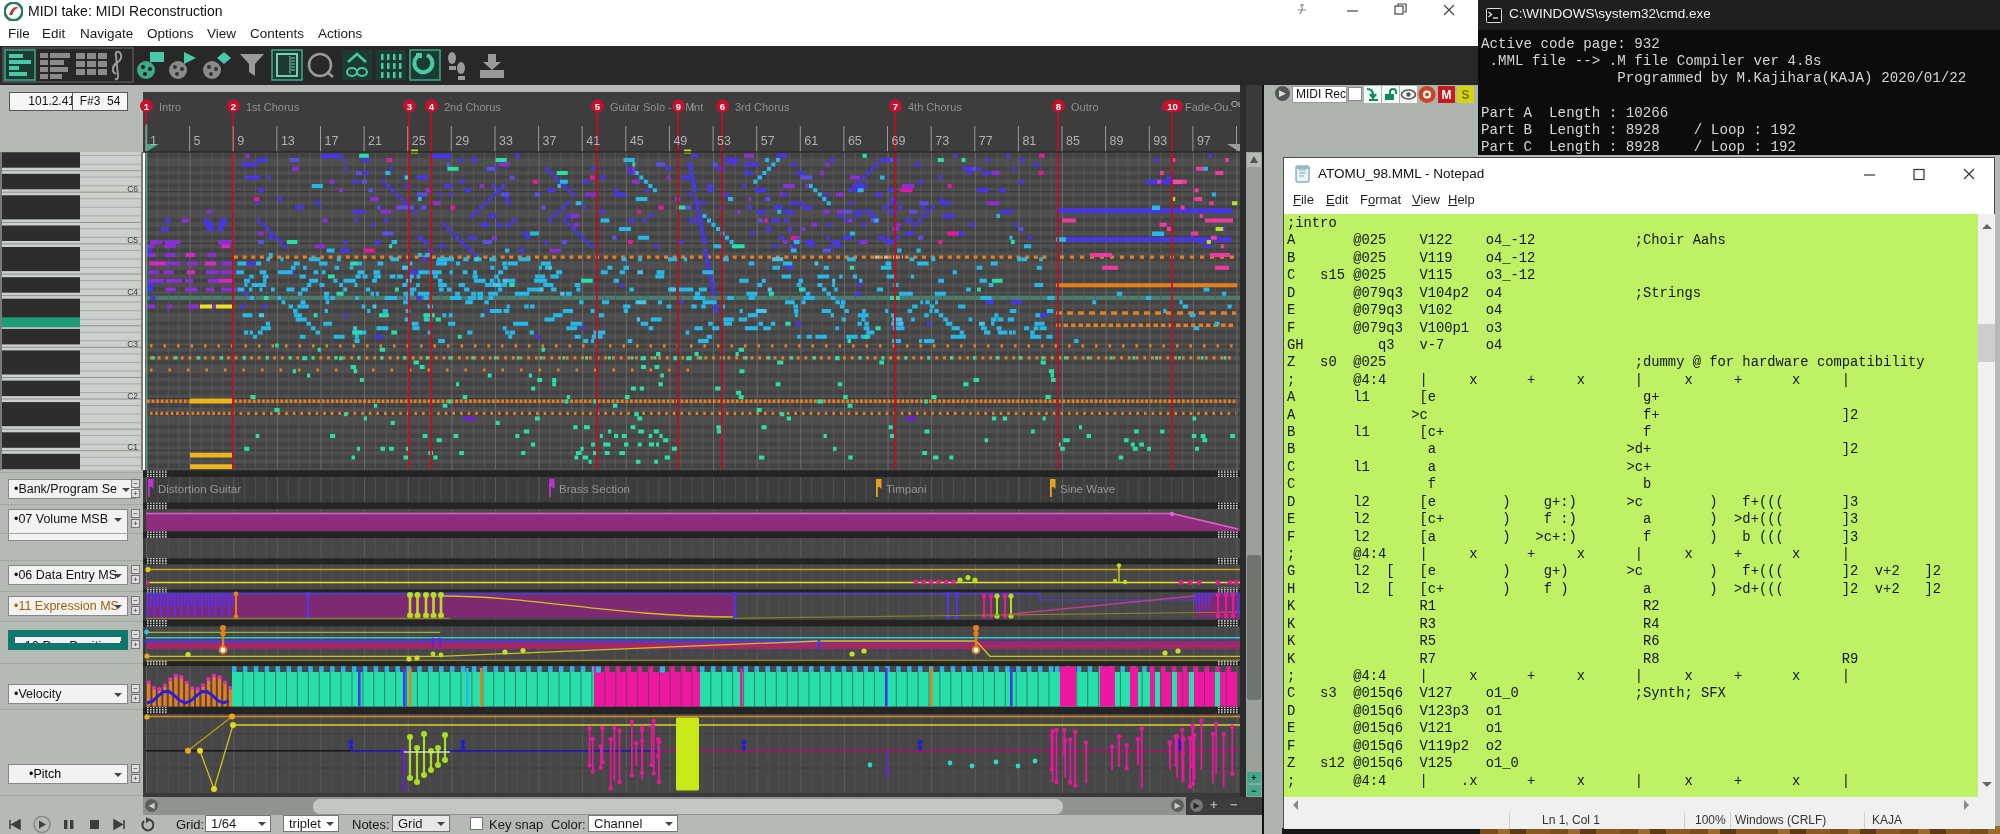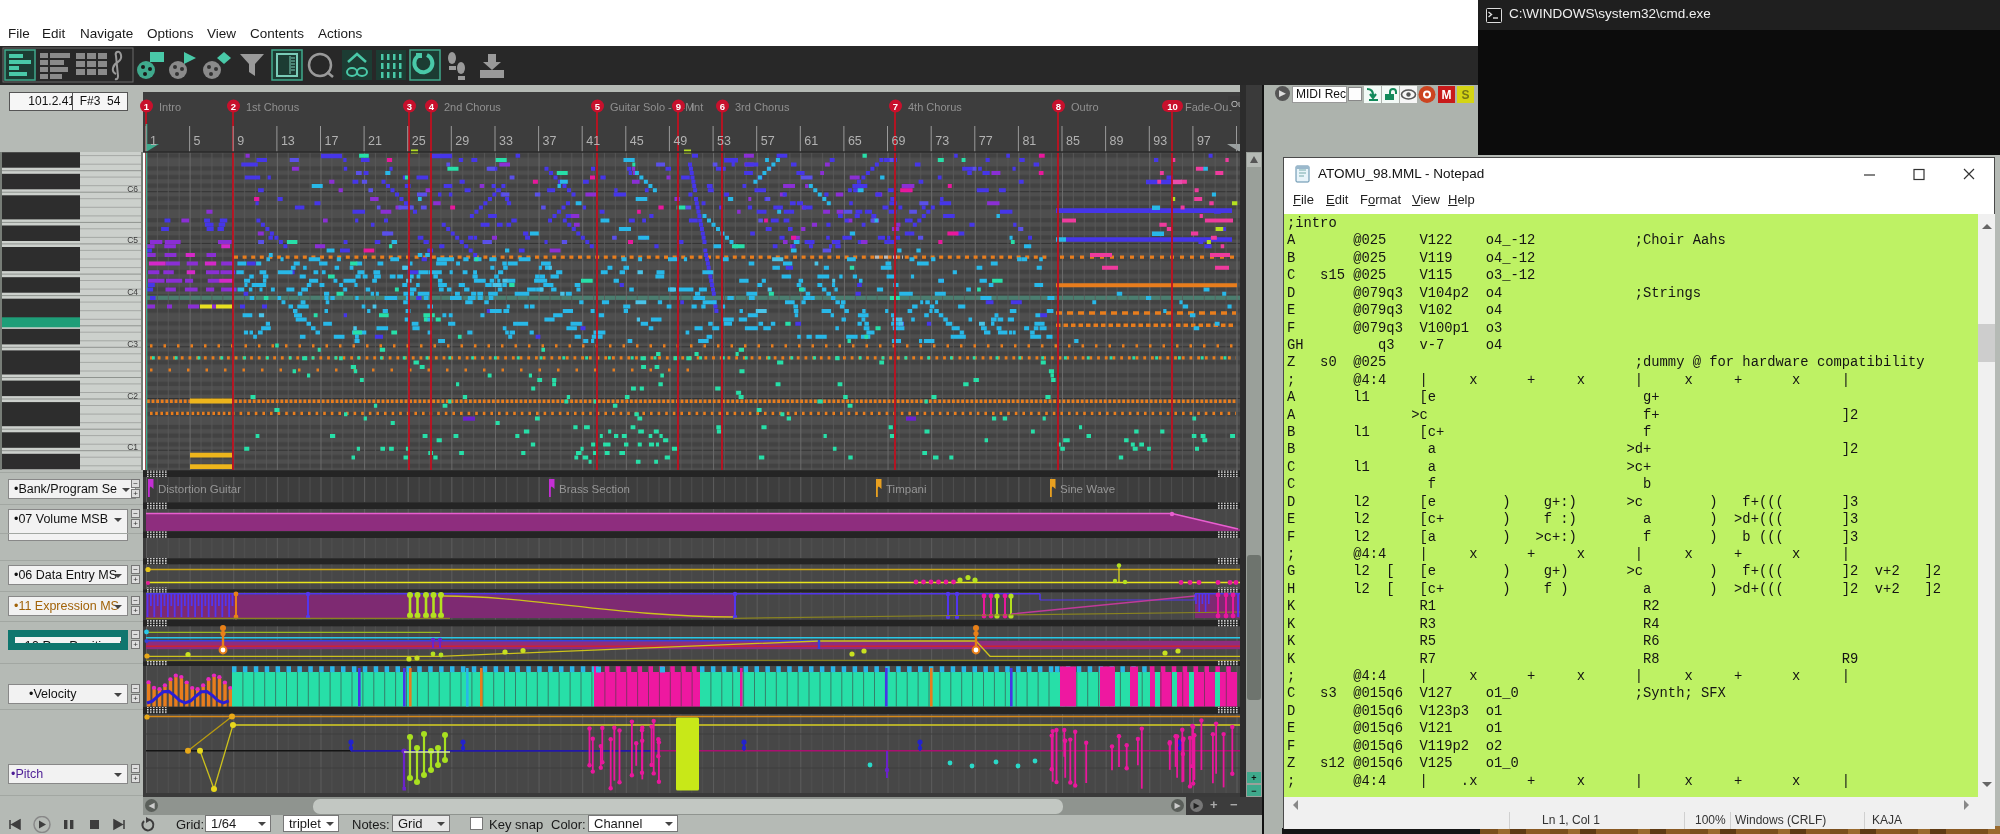--- a/index.html
+++ b/index.html
@@ -1,19 +1,35 @@
 <!DOCTYPE html>
 <html><head><meta charset="utf-8"><style>
 *{margin:0;padding:0;box-sizing:border-box}
 body{width:2000px;height:834px;overflow:hidden;position:relative;font-family:"Liberation Sans",sans-serif;background:#b5bab5}
 .abs{position:absolute}
 </style></head><body>
 
 <div class="abs" style="left:0;top:0;width:1478px;height:834px;background:#fff">
 
+  <div class="abs" style="left:0;top:0;width:1478px;height:22px;background:#fff">
+    <svg class="abs" style="left:4px;top:2px" width="19" height="19" viewBox="0 0 19 19">
+      <circle cx="9.5" cy="9.5" r="8.8" fill="#fff" stroke="#2a7d62" stroke-width="2.6"></circle>
+      <path d="M5 13 Q 9 2 15 6 Q 10 6 8.5 13 Z" fill="#c0392b"></path>
+    </svg>
+    <span class="abs" style="left:28px;top:3px;font-size:14px;color:#111">MIDI take: MIDI Reconstruction</span>
+    <svg class="abs" style="left:1294px;top:2px" width="170" height="17" viewBox="0 0 170 17">
+      <g stroke="#444" stroke-width="1.2" fill="none">
+        <path d="M8 2 v6 M4 8 h8 M8 8 l-2 4 M6 3 h4" stroke="#888"></path>
+        <path d="M53 9 h11"></path>
+        <rect x="101" y="4" width="8" height="8"></rect>
+          <path d="M104 4 v-2 h8 v8 h-2"></path>
+        <path d="M150 3 l10 10 M160 3 l-10 10"></path>
+      </g>
+    </svg>
+  </div>
 
   <div class="abs" style="left:0;top:22px;width:1478px;height:24px;background:#fff;font-size:13.5px;color:#1a1a1a">
     <span class="abs" style="left:8px;top:4px">File</span>
     <span class="abs" style="left:42px;top:4px">Edit</span>
     <span class="abs" style="left:80px;top:4px">Navigate</span>
     <span class="abs" style="left:147px;top:4px">Options</span>
     <span class="abs" style="left:207px;top:4px">View</span>
     <span class="abs" style="left:250px;top:4px">Contents</span>
     <span class="abs" style="left:318px;top:4px">Actions</span>
   </div>
@@ -785,24 +801,24 @@
 <div class="abs" style="left:131px;top:519px;width:9px;height:9px;background:#ddd;border:1px solid #777;font-size:8px;line-height:7px;text-align:center;color:#333">+</div>
     <div class="abs" style="left:8px;top:565px;width:120px;height:20px;background:#f2f2f2;border:1px solid #888;font-size:12.5px;color:#111;line-height:18px;padding-left:5px;white-space:nowrap;overflow:hidden">•06 Data Entry MS<i style="position:absolute;right:5px;top:8px;border:4px solid transparent;border-top-color:#444"></i></div>
 <div class="abs" style="left:131px;top:565px;width:9px;height:9px;background:#ddd;border:1px solid #777;font-size:8px;line-height:7px;text-align:center;color:#333">−</div>
 <div class="abs" style="left:131px;top:575px;width:9px;height:9px;background:#ddd;border:1px solid #777;font-size:8px;line-height:7px;text-align:center;color:#333">+</div>
     <div class="abs" style="left:8px;top:596px;width:120px;height:20px;background:#f2f2f2;border:1px solid #888;font-size:12.5px;color:#a16207;line-height:18px;padding-left:5px;white-space:nowrap;overflow:hidden">•11 Expression MS<i style="position:absolute;right:5px;top:8px;border:4px solid transparent;border-top-color:#444"></i></div>
 <div class="abs" style="left:131px;top:596px;width:9px;height:9px;background:#ddd;border:1px solid #777;font-size:8px;line-height:7px;text-align:center;color:#333">−</div>
 <div class="abs" style="left:131px;top:606px;width:9px;height:9px;background:#ddd;border:1px solid #777;font-size:8px;line-height:7px;text-align:center;color:#333">+</div>
     <div class="abs" style="left:8px;top:630px;width:120px;height:20px;background:#f2f2f2;border:7px solid #0f766e;font-size:13px;color:#111;line-height:18px;padding-left:5px;white-space:nowrap;overflow:hidden">•10 Pan Position M<i style="position:absolute;right:5px;top:8px;border:4px solid transparent;border-top-color:#444"></i></div>
 <div class="abs" style="left:131px;top:630px;width:9px;height:9px;background:#ddd;border:1px solid #777;font-size:8px;line-height:7px;text-align:center;color:#333">−</div>
 <div class="abs" style="left:131px;top:640px;width:9px;height:9px;background:#ddd;border:1px solid #777;font-size:8px;line-height:7px;text-align:center;color:#333">+</div>
-    <div class="abs" style="left:8px;top:684px;width:120px;height:20px;background:#f2f2f2;border:1px solid #888;font-size:12.5px;color:#111;line-height:18px;padding-left:20px;white-space:nowrap;overflow:hidden">•Velocity<i style="position:absolute;right:5px;top:8px;border:4px solid transparent;border-top-color:#444"></i></div>
+    <div class="abs" style="left:8px;top:684px;width:120px;height:20px;background:#f2f2f2;border:1px solid #888;font-size:12.5px;color:#111;line-height:18px;padding-left:5px;white-space:nowrap;overflow:hidden">•Velocity<i style="position:absolute;right:5px;top:8px;border:4px solid transparent;border-top-color:#444"></i></div>
 <div class="abs" style="left:131px;top:684px;width:9px;height:9px;background:#ddd;border:1px solid #777;font-size:8px;line-height:7px;text-align:center;color:#333">−</div>
 <div class="abs" style="left:131px;top:694px;width:9px;height:9px;background:#ddd;border:1px solid #777;font-size:8px;line-height:7px;text-align:center;color:#333">+</div>
-    <div class="abs" style="left:8px;top:764px;width:120px;height:20px;background:#f2f2f2;border:1px solid #888;font-size:12.5px;color:#4c1d95;line-height:18px;padding-left:2px;white-space:nowrap;overflow:hidden">•Pitch<i style="position:absolute;right:5px;top:8px;border:4px solid transparent;border-top-color:#444"></i></div>
+    <div class="abs" style="left:8px;top:764px;width:120px;height:20px;background:#f2f2f2;border:1px solid #888;font-size:12.5px;color:#000000;line-height:18px;padding-left:20px;white-space:nowrap;overflow:hidden">•Pitch<i style="position:absolute;right:5px;top:8px;border:4px solid transparent;border-top-color:#444"></i></div>
 <div class="abs" style="left:131px;top:764px;width:9px;height:9px;background:#ddd;border:1px solid #777;font-size:8px;line-height:7px;text-align:center;color:#333">−</div>
 <div class="abs" style="left:131px;top:774px;width:9px;height:9px;background:#ddd;border:1px solid #777;font-size:8px;line-height:7px;text-align:center;color:#333">+</div>
     <div class="abs" style="left:0;top:472px;width:143px;height:1px;background:#a2a7a2"></div>
     <div class="abs" style="left:0;top:504px;width:143px;height:1px;background:#a2a7a2"></div>
     <div class="abs" style="left:0;top:533px;width:143px;height:1px;background:#a2a7a2"></div>
     <div class="abs" style="left:0;top:560px;width:143px;height:1px;background:#a2a7a2"></div>
     <div class="abs" style="left:0;top:591px;width:143px;height:1px;background:#a2a7a2"></div>
     <div class="abs" style="left:0;top:621px;width:143px;height:1px;background:#a2a7a2"></div>
     <div class="abs" style="left:0;top:663px;width:143px;height:1px;background:#a2a7a2"></div>
     <div class="abs" style="left:0;top:709px;width:143px;height:1px;background:#a2a7a2"></div>
@@ -848,20 +864,27 @@
 
 <div class="abs" style="left:1478px;top:0;width:522px;height:155px;background:#0c0c0c">
   <div class="abs" style="left:0;top:0;width:522px;height:30px;background:#1f1f1f">
     <svg class="abs" style="left:8px;top:8px" width="16" height="15" viewBox="0 0 16 15">
       <rect x="0.5" y="0.5" width="15" height="14" fill="#111" stroke="#ddd" rx="1"></rect>
       <path d="M2.5 4 l3 2.5 l-3 2.5" stroke="#ddd" stroke-width="1.4" fill="none"></path>
       <path d="M7 10 h5" stroke="#ddd" stroke-width="1.4"></path>
     </svg>
     <span class="abs" style="left:31px;top:6px;color:#f0f0f0;font-size:13.5px">C:\WINDOWS\system32\cmd.exe</span>
   </div>
+  <pre class="abs" style="left:3px;top:36px;font-family:'Liberation Mono',monospace;font-size:14.2px;line-height:17.2px;color:#d6d6d6">Active code page: 932
+ .MML file --&gt; .M file Compiler ver 4.8s
+                Programmed by M.Kajihara(KAJA) 2020/01/22
+
+Part A  Length : 10266
+Part B  Length : 8928    / Loop : 192
+Part C  Length : 8928    / Loop : 192</pre>
 </div>
 
 <div class="abs" style="left:1282px;top:828px;width:200px;height:6px;background:#151515"></div>
 <div class="abs" style="left:1480px;top:826px;width:520px;height:8px;background:repeating-linear-gradient(90deg,#7a4f1e 0 18px,#9a6a2e 18px 30px,#5e3a14 30px 46px,#8a5a24 46px 70px)"></div>
 
 <div class="abs" style="left:1283px;top:157px;width:712px;height:672px;background:#bef264;border:1px solid #4a4a4a">
   <div class="abs" style="left:0;top:0;width:710px;height:34px;background:#fff">
     <svg class="abs" style="left:10px;top:7px" width="18" height="18" viewBox="0 0 18 18">
       <rect x="2" y="1" width="13" height="16" fill="#e8f4fa" stroke="#5a8aa8" rx="1"></rect>
       <path d="M5 5 h7 M5 8 h7 M5 11 h5" stroke="#7aa" stroke-width="1"></path>

